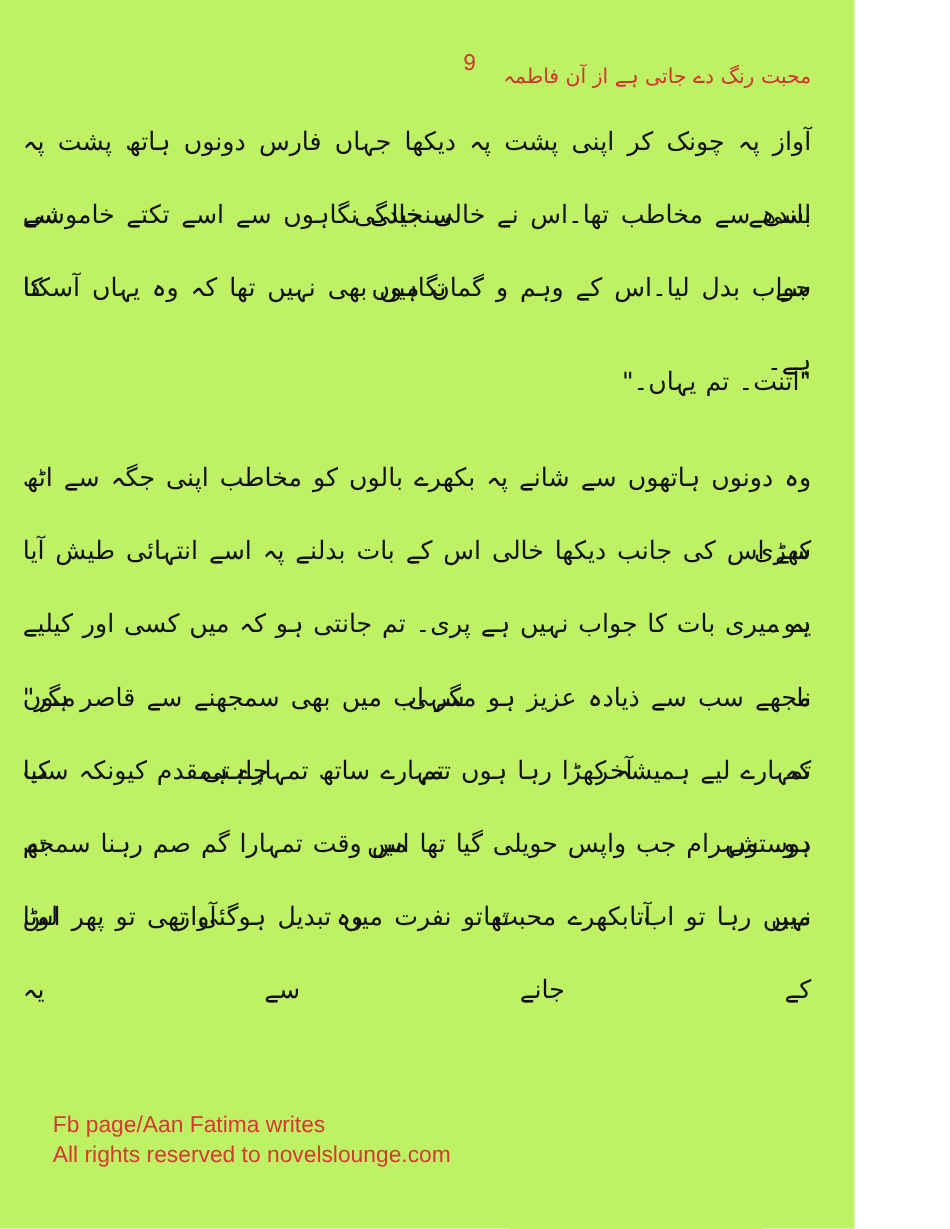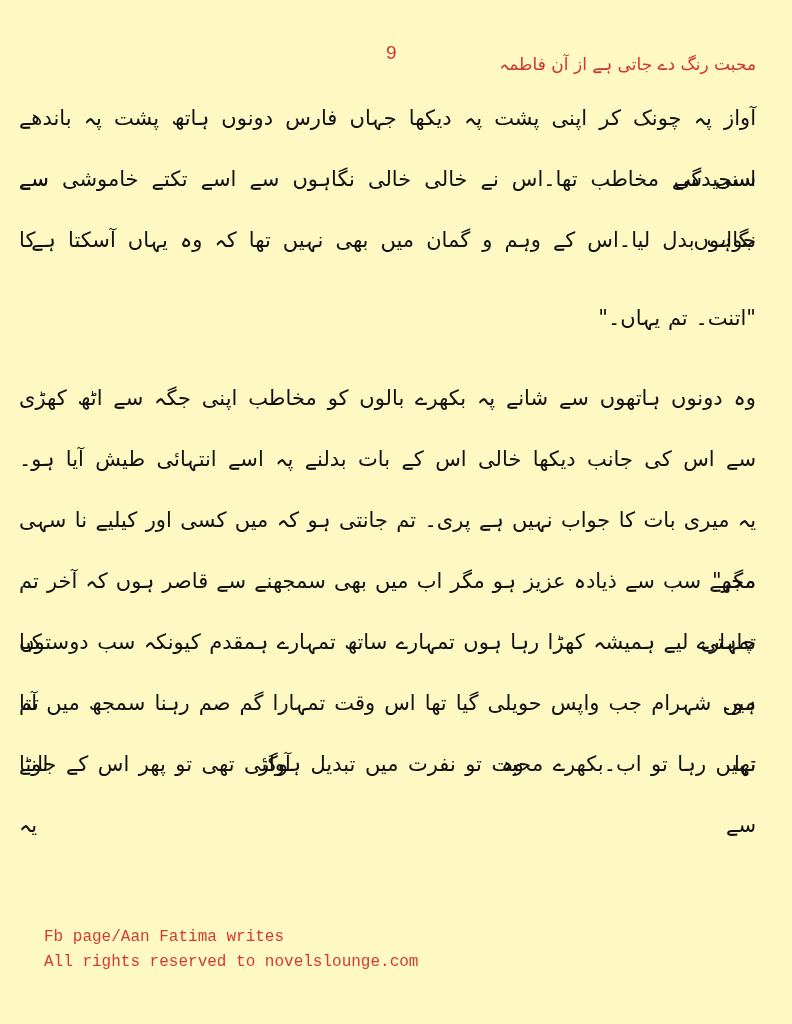--- a/index.html
+++ b/index.html
@@ -2,23 +2,23 @@
 <html lang="ur"><head>
 <meta charset="utf-8">
 <style>
   html, body {
     margin: 0;
     padding: 0;
     background: #ffffff;
   }
   #page {
     position: relative;
-    width: 792px;
+    width: 712px;
     height: 1024px;
-    background: #fef9c3;
+    background: #bef264;
     overflow: hidden;
     font-family: "DejaVu Sans", sans-serif;
   }
   
   #book-title {
     position: absolute;
     top: 48px;
     right: 36px;
     direction: rtl;
     font-size: 17px;
@@ -59,22 +59,22 @@
     margin-bottom: 12px;
     text-align: right;
     text-align-last: right;
   }
   
   #footer {
     position: absolute;
     left: 44px;
     top: 925px;
     color: #d53a32;
-    font-family: Liberation Mono, monospace;
-    font-size: 16px;
+    font-family: Liberation Sans, sans-serif;
+    font-size: 19px;
     line-height: 25px;
   }
 </style>
 </head>
 <body>
 
 <div id="page">
 
   <div id="book-title">محبت رنگ دے جاتی ہے از آن فاطمہ</div>
 

